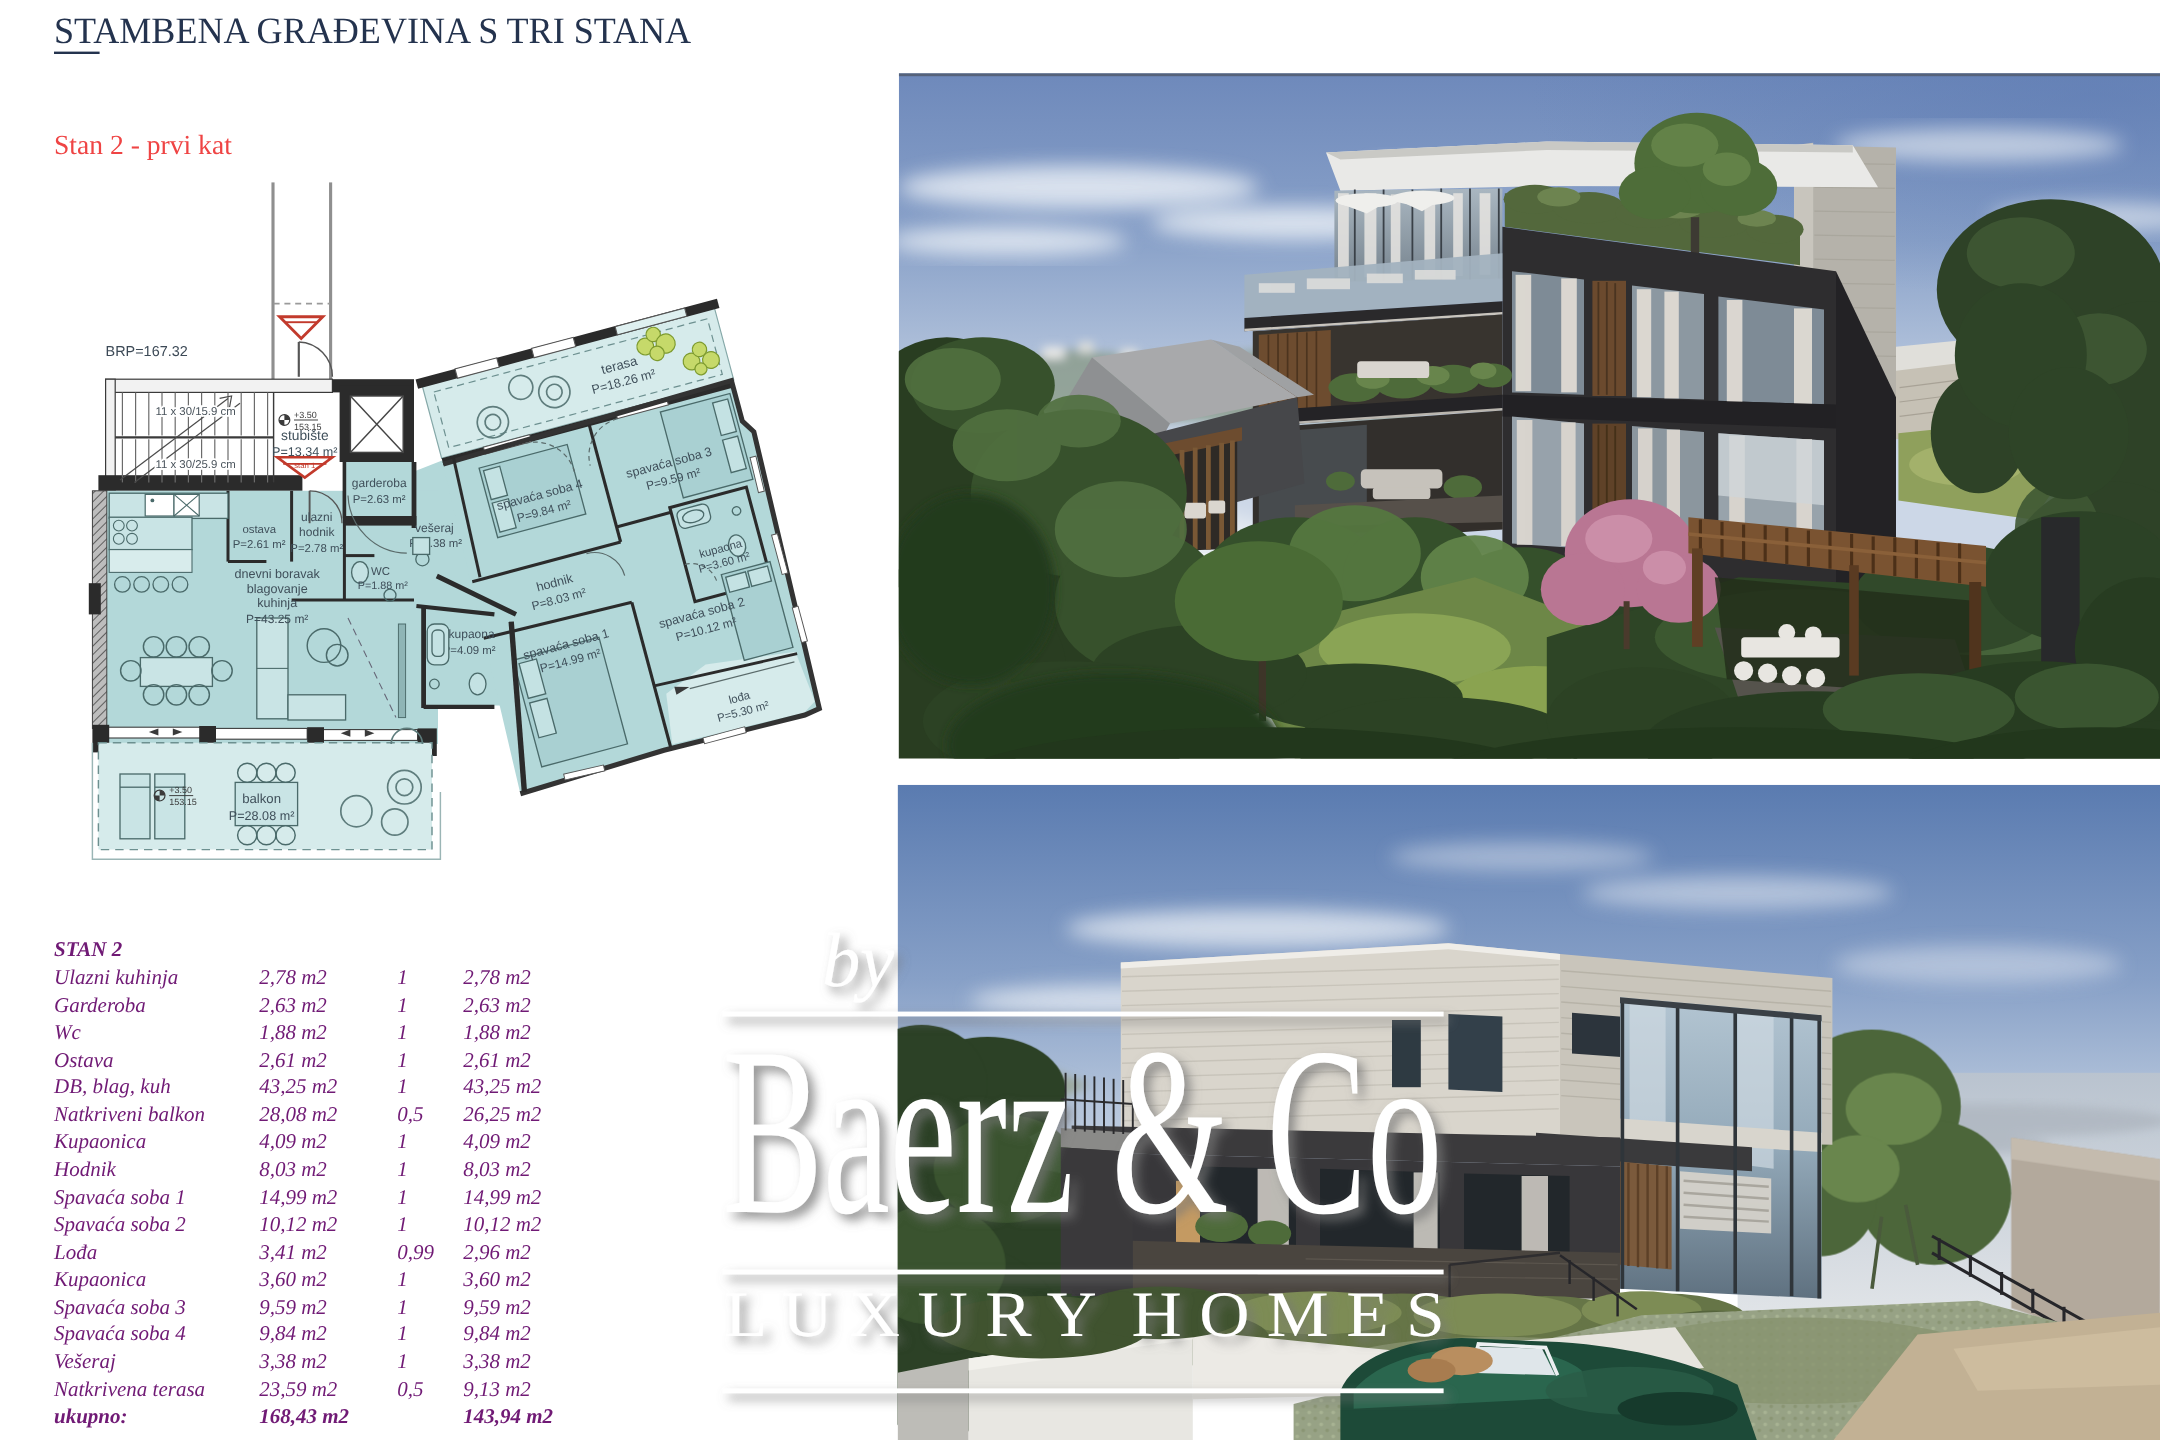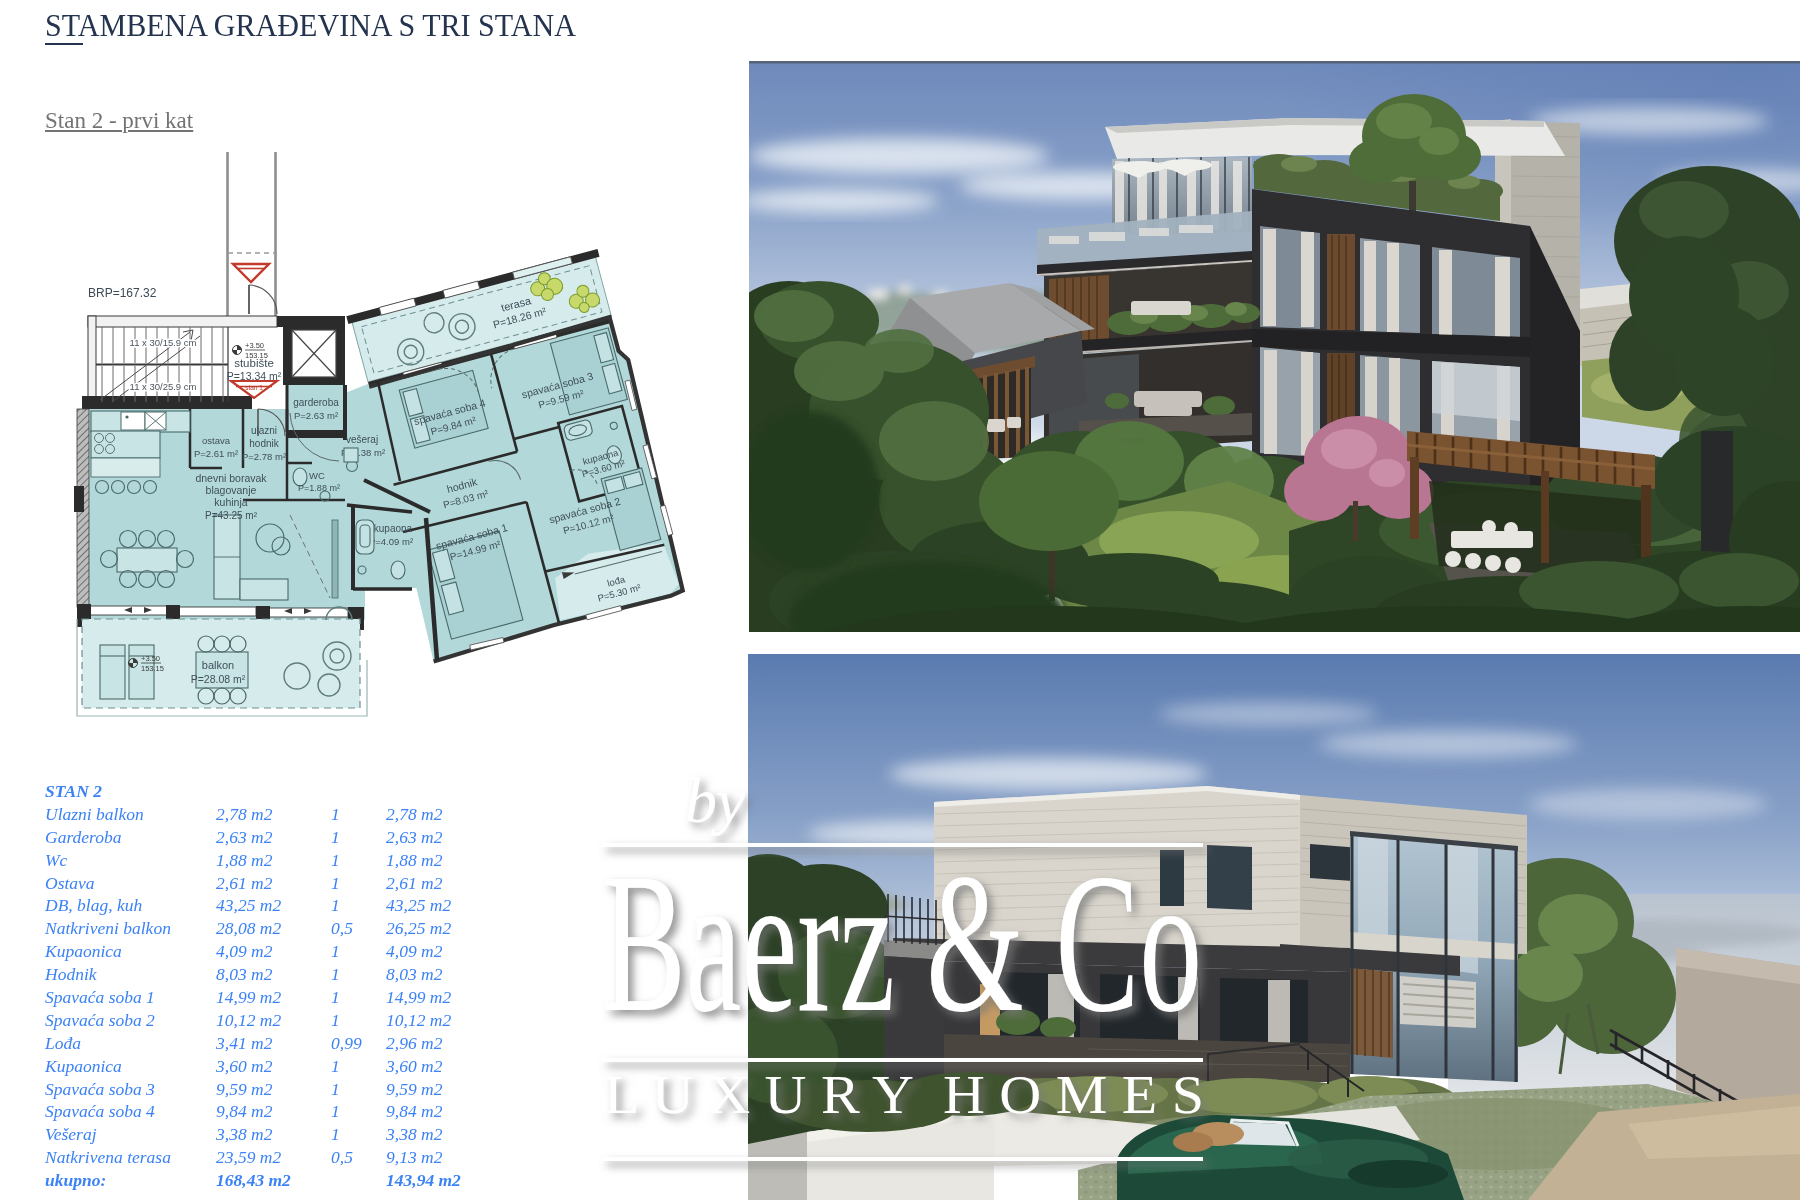--- a/index.html
+++ b/index.html
@@ -9,21 +9,21 @@
 </style>
 </head>
 <body>
 <div class="page">
 
 <div class="abs" style="left:45px;top:8px;width:700px;font-size:31px;letter-spacing:0;color:#24334e;transform:scaleX(0.97);transform-origin:0 0;">STAMBENA GRAĐEVINA S TRI STANA</div>
 
 <div class="abs" style="left:45px;top:43px;width:38px;height:2px;background:#24334e;"></div>
 
 
-<div class="abs" style="left:45px;top:108px;font-size:23px;color:#737373;text-decoration:underline;">Stan 2 - prvi kat</div>
+<div class="abs" style="left:45px;top:108px;font-size:23px;color:#ef4444;">Stan 2 - prvi kat</div>
 
 <svg class="abs" style="left:0;top:0" width="1800" height="1200" viewBox="0 0 1800 1200" font-family="Liberation Sans, sans-serif">
 <defs>
 <pattern id="hatch" width="5" height="5" patternUnits="userSpaceOnUse" patternTransform="rotate(45)">
   <rect width="5" height="5" fill="#bdbdbd"></rect>
           <line x1="0" y1="0" x2="0" y2="5" stroke="#5a5a5a" stroke-width="1.6"></line>
 </pattern>
 </defs>
 <g id="plan" fill="none" stroke-linecap="butt">
 
@@ -405,27 +405,27 @@
 <text x="141" y="661" font-size="7.5" fill="#3a3a3a" stroke="none">+3.50</text>
 <line x1="141" y1="663" x2="161" y2="663" stroke="#3a3a3a" stroke-width="0.8"></line>
 <text x="141" y="671" font-size="7.5" fill="#3a3a3a" stroke="none">153.15</text>
 
 <text x="218" y="669" font-size="11" fill="#3f4f5a" stroke="none" text-anchor="middle">balkon</text>
 <text x="218" y="683" font-size="10.5" fill="#3f4f5a" stroke="none" text-anchor="middle">P=28.08 m²</text>
 
 </g>
 </svg>
 
-<div class="abs" style="left:45px;top:781px;width:520px;font-size:17.5px;font-style:italic;color:#3b82f6;">
+<div class="abs" style="left:45px;top:781px;width:520px;font-size:17.5px;font-style:italic;color:#701a75;">
 
   <div class="tblrow" style="position:relative;height:22.9px;font-weight:bold;">
         <span style="left:0">STAN 2</span>
       </div>
   <div class="tblrow" style="position:relative;height:22.9px;">
-        <span style="left:0">Ulazni balkon</span>
+        <span style="left:0">Ulazni kuhinja</span>
         <span style="left:171px">2,78 m2</span>
         <span style="left:286px">1</span>
         <span style="left:341px">2,78 m2</span>
       </div>
   <div class="tblrow" style="position:relative;height:22.9px;">
         <span style="left:0">Garderoba</span>
         <span style="left:171px">2,63 m2</span>
         <span style="left:286px">1</span>
         <span style="left:341px">2,63 m2</span>
       </div>

